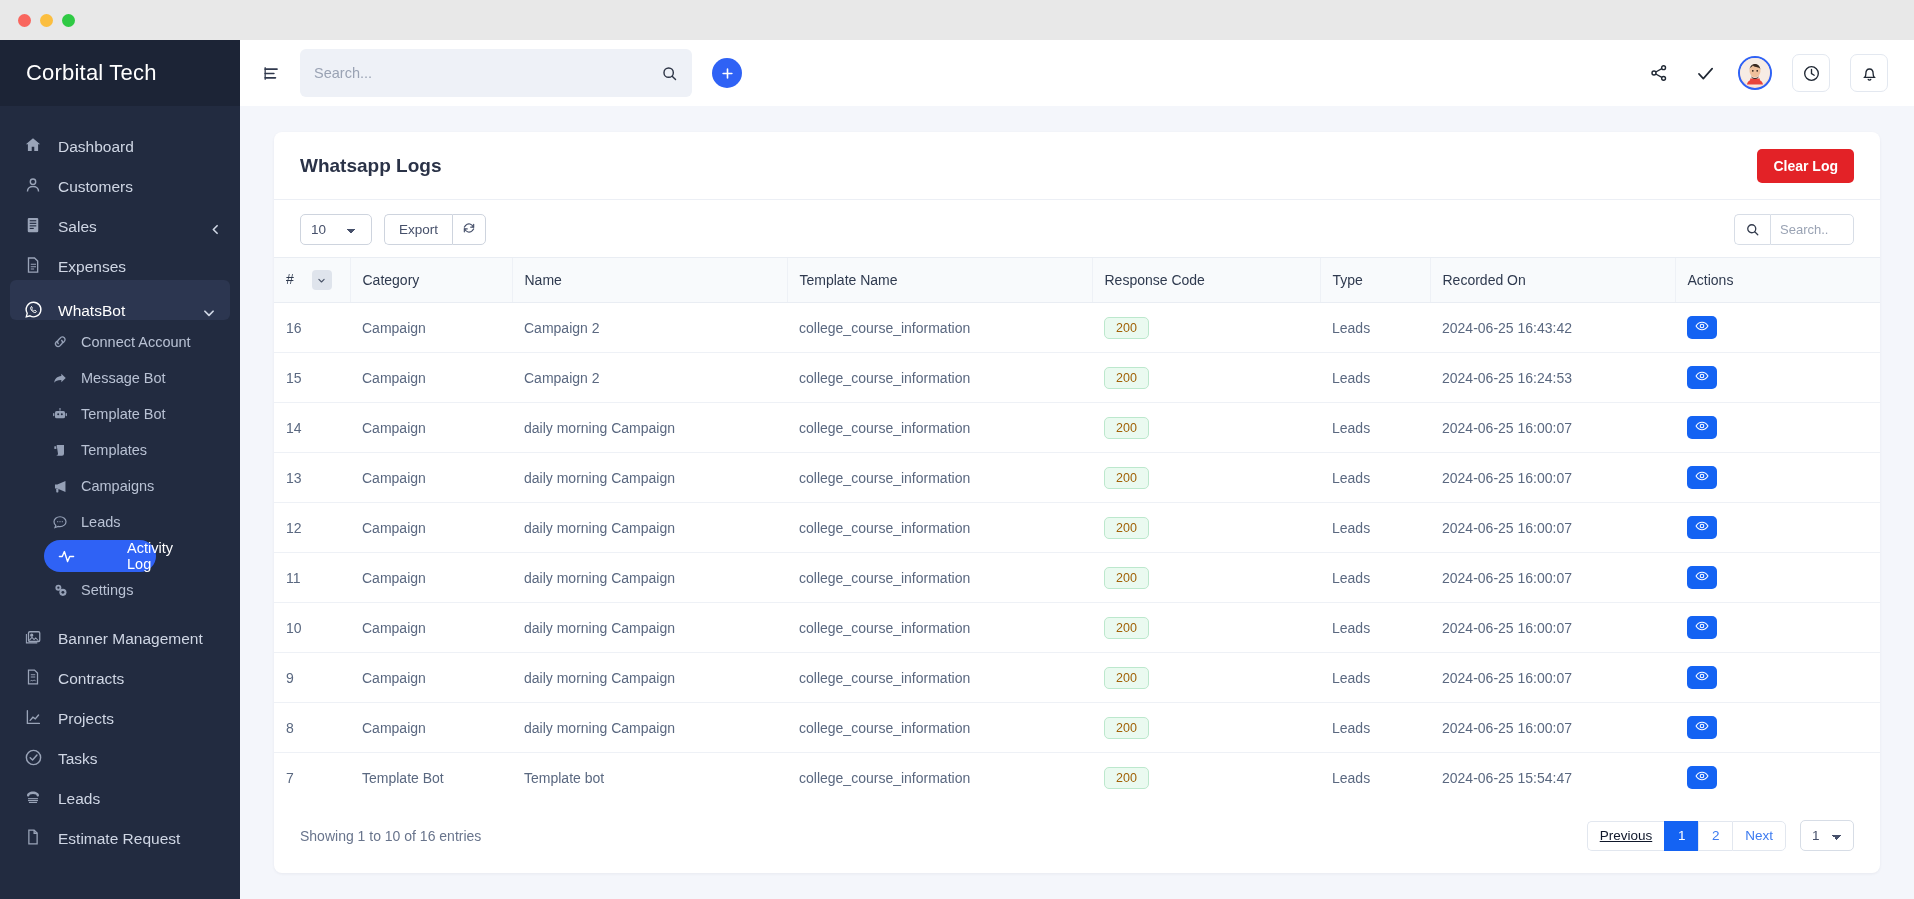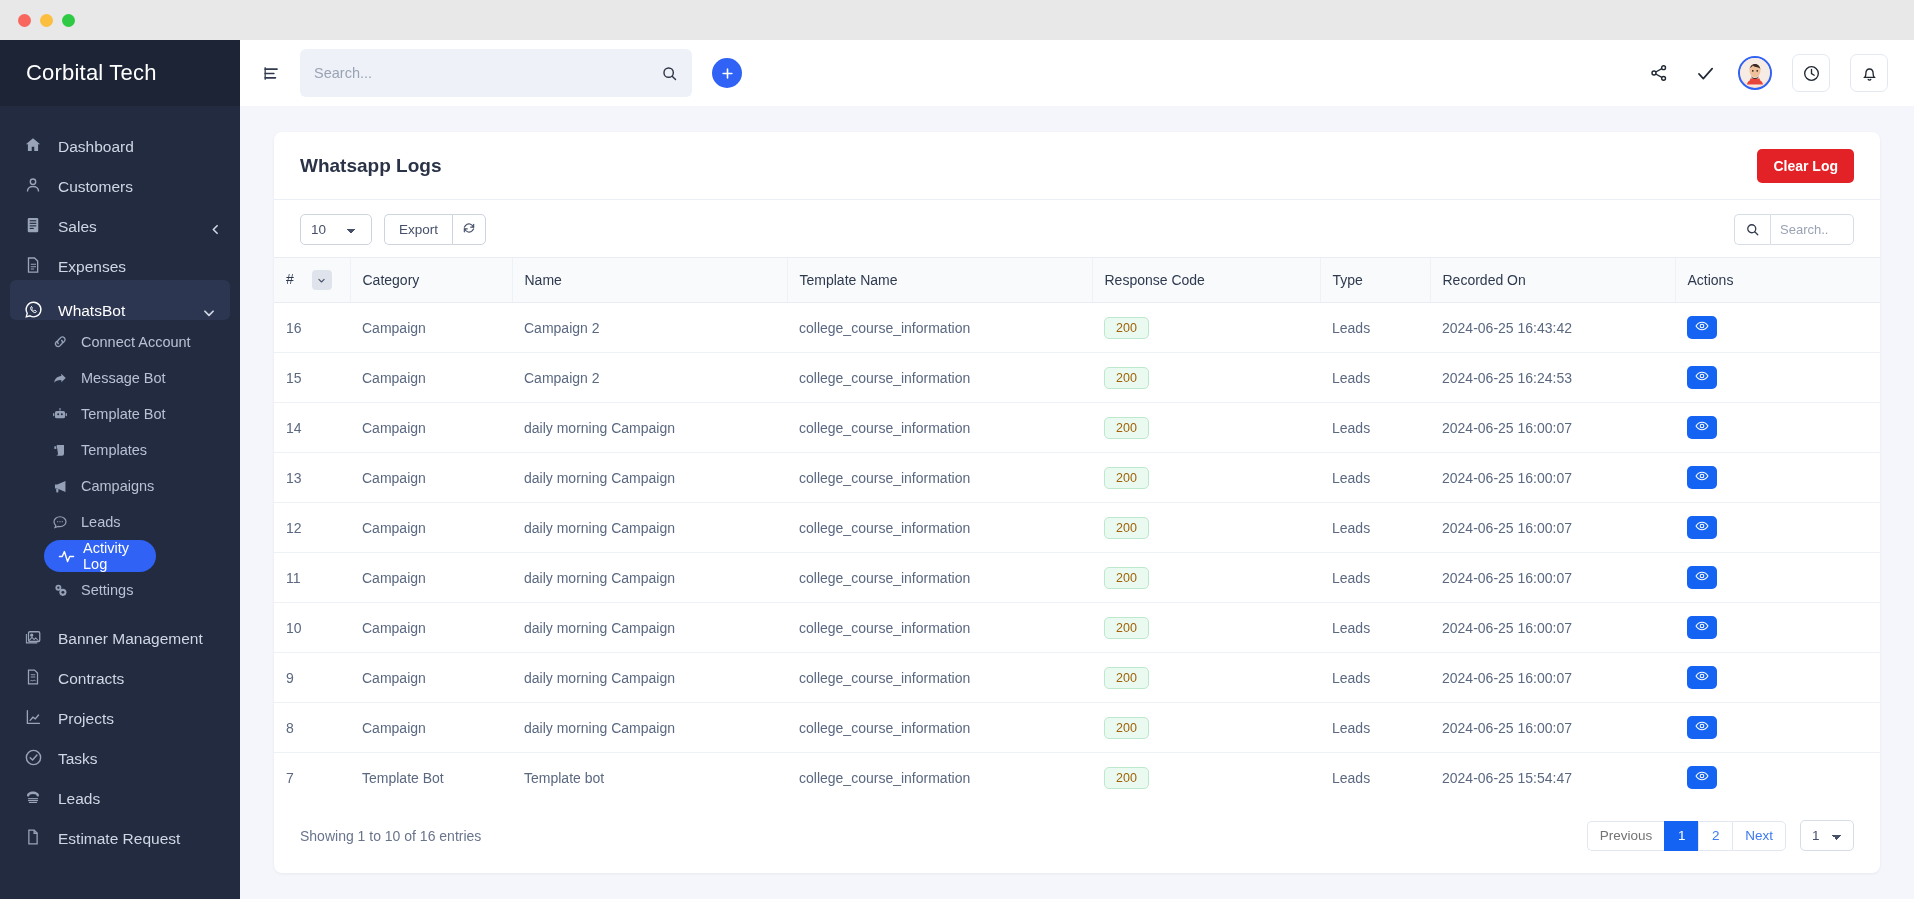--- a/index.html
+++ b/index.html
@@ -106,20 +106,21 @@
     flex: 0 0 20px;
   }
   .sub-item.selected {
     background: #2f62f5;
     color: #ffffff;
     margin: 0 18px 0 44px;
     padding-left: 12px;
     height: 32px;
     border-radius: 17px;
     width: 112px;
+    gap: 44px;
   }
   .sub-item.selected .ic { color: #ffffff; margin-right: 7px; }
 
   
   #main {
     flex: 1 1 auto;
     height: 875px;
     display: flex; flex-direction: column;
     background: #f4f6fb;
     overflow: hidden;
@@ -347,21 +348,21 @@
     border-right: none;
     background: #fff;
     color: #3c7bf0;
     font-size: 13.5px;
     display: flex; align-items: center; justify-content: center;
     padding: 0 12px;
     cursor: pointer;
   }
   .pg:first-child { border-radius: 5px 0 0 5px; }
   .pg.last { border-right: 1px solid #e2e7ef; border-radius: 0 5px 5px 0; text-align: center; }
-  .pg.disabled { color: #737373; }
+  .pg.disabled { color: #0f172a; text-decoration: underline; }
   .pg.current { background: #1463f3; color: #fff; border-color: #1463f3; }
   #page-jump {
     margin-left: 14px;
     height: 31px; width: 54px;
     border: 1px solid #d7dde6; border-radius: 5px;
     background: #fff; color: #46506a;
     font-size: 13.5px;
     padding: 0 4px 0 11px;
     appearance: none; cursor: pointer;
     font-family: "Liberation Sans", sans-serif;

